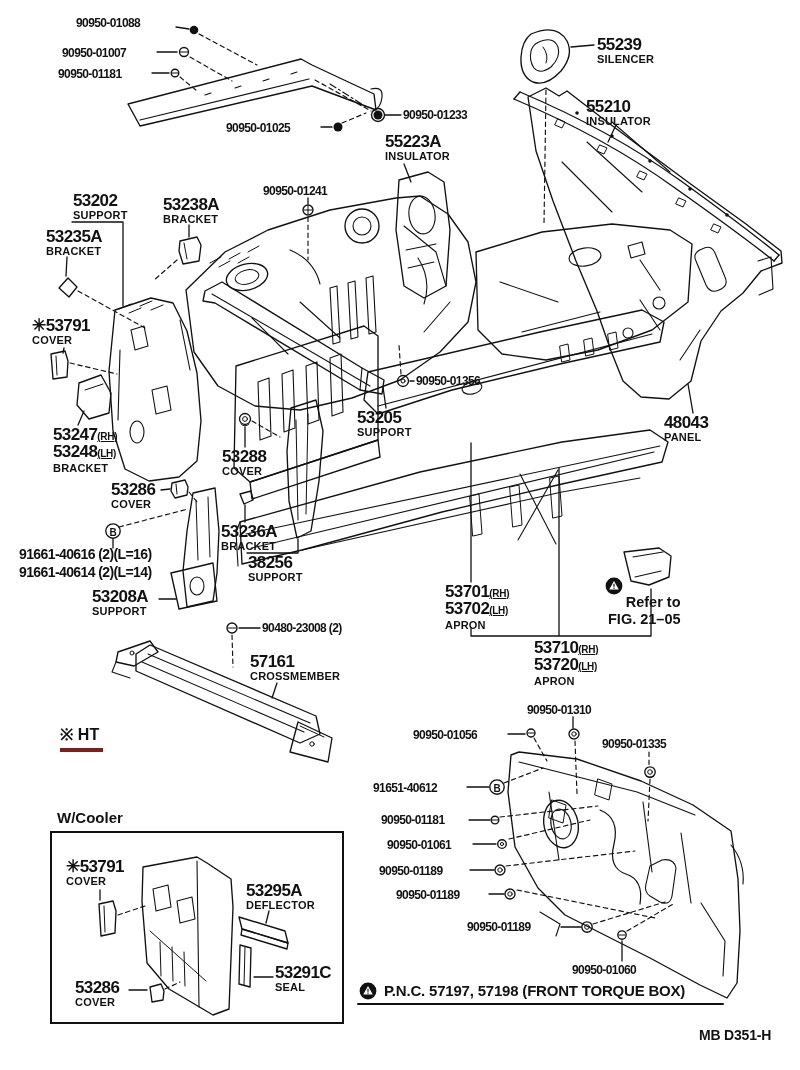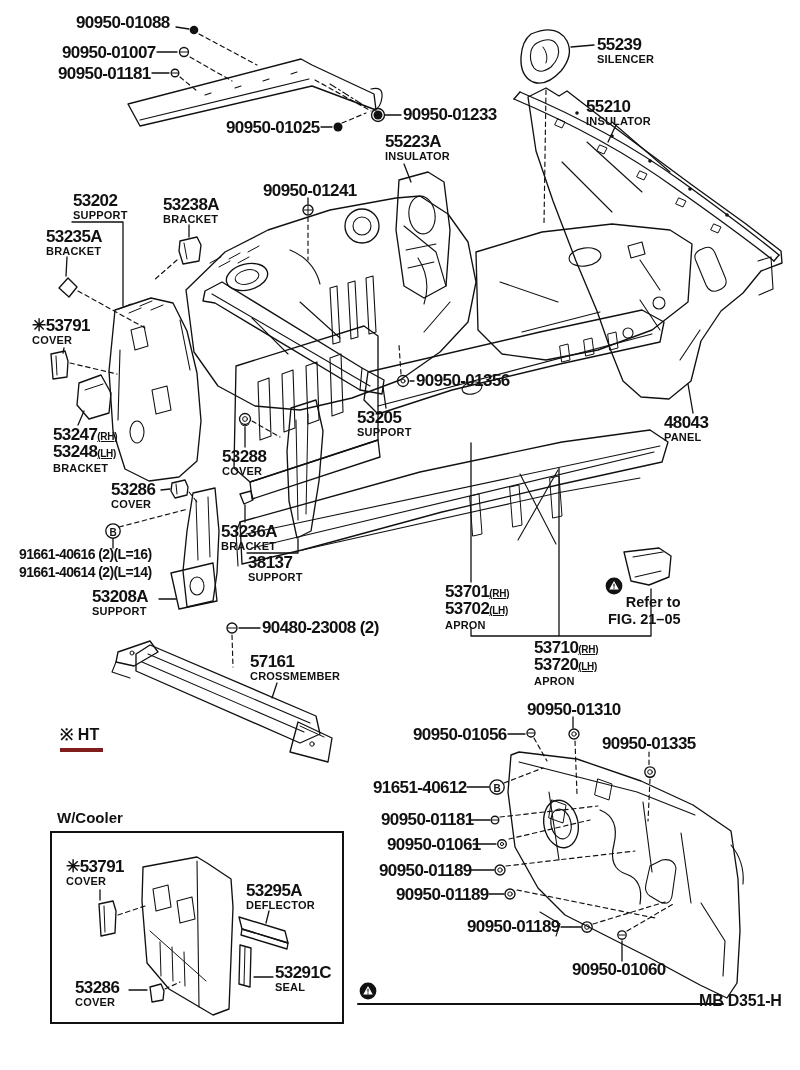--- a/index.html
+++ b/index.html
@@ -3,28 +3,28 @@
 <meta charset="utf-8">
 <style>
   html,body{margin:0;padding:0;background:#fff;}
   #stage{position:relative;width:800px;height:1070px;background:#fff;overflow:hidden;
          font-family:"Liberation Sans",sans-serif;color:#111;}
   #art{position:absolute;left:0;top:0;}
   .pn{position:absolute;font-weight:bold;font-size:17px;line-height:15px;letter-spacing:-0.6px;white-space:nowrap;}
   .pn .cap{display:block;font-size:11px;line-height:11px;letter-spacing:0.2px;margin-top:2px;}
   .pl{display:block;}
   .suf{font-size:10px;letter-spacing:-0.3px;text-decoration:underline;}
-  .fn{position:absolute;font-weight:bold;font-size:17px;line-height:14px;letter-spacing:-0.6px;white-space:nowrap;}
+  .fn{position:absolute;font-weight:bold;font-size:12px;line-height:14px;letter-spacing:-0.6px;white-space:nowrap;}
   .fn.small{font-size:14px;letter-spacing:-0.6px;}
   .note{position:absolute;font-weight:bold;white-space:nowrap;}
   #ht-note{left:60px;top:723px;font-size:16px;border-bottom:4px solid #7f1d1d;padding:0 4px 3px 0;}
   #wcooler-title{left:57px;top:809px;font-size:15px;}
   #refer-note{left:608px;top:594px;font-size:14.5px;line-height:17px;text-align:right;}
   #pnc-note{left:384px;top:982px;font-size:15px;letter-spacing:-0.2px;}
-  #plate-code{left:699px;top:992px;font-size:16px;letter-spacing:-0.2px;}
+  #plate-code{left:699px;top:1027px;font-size:14px;letter-spacing:-0.2px;}
   #wcooler-box{position:absolute;left:50px;top:831px;width:290px;height:189px;border:2px solid #111;}
 </style>
 </head>
 <body>
 
 <div id="stage">
 
 <svg id="art" width="800" height="1070" viewBox="0 0 800 1070" stroke="#111" fill="none" stroke-width="1.35" stroke-linejoin="round" stroke-linecap="round">
 
   <g>
@@ -391,21 +391,21 @@
   </div>
   <div class="pn" style="left:222px;top:449px">
     <span>53288</span>
     <span class="cap">COVER</span>
   </div>
   <div class="pn" style="left:221px;top:524px">
     <span>53236A</span>
     <span class="cap">BRACKET</span>
   </div>
   <div class="pn" style="left:248px;top:555px">
-    <span>38137</span>
+    <span>38256</span>
     <span class="cap">SUPPORT</span>
   </div>
   <div class="pn" style="left:357px;top:410px">
     <span>53205</span>
     <span class="cap">SUPPORT</span>
   </div>
   <div class="pn" style="left:664px;top:415px">
     <span>48043</span>
     <span class="cap">PANEL</span>
   </div>
@@ -427,20 +427,21 @@
     <span>57161</span>
     <span class="cap">CROSSMEMBER</span>
   </div>
 
   <div class="note" id="ht-note">※ HT</div>
   <div class="note" id="wcooler-title">W/Cooler</div>
   <div class="note" id="refer-note">
     <span class="pl">Refer to</span>
     <span class="pl">FIG. 21–05</span>
   </div>
+  <div class="note" id="pnc-note">P.N.C. 57197, 57198 (FRONT TORQUE BOX)</div>
   <div class="note" id="plate-code">MB D351-H</div>
 
   <div id="wcooler-box"></div>
   <div class="pn" style="left:66px;top:859px">
     <span>✳53791</span>
     <span class="cap">COVER</span>
   </div>
   <div class="pn" style="left:246px;top:883px">
     <span>53295A</span>
     <span class="cap">DEFLECTOR</span>

